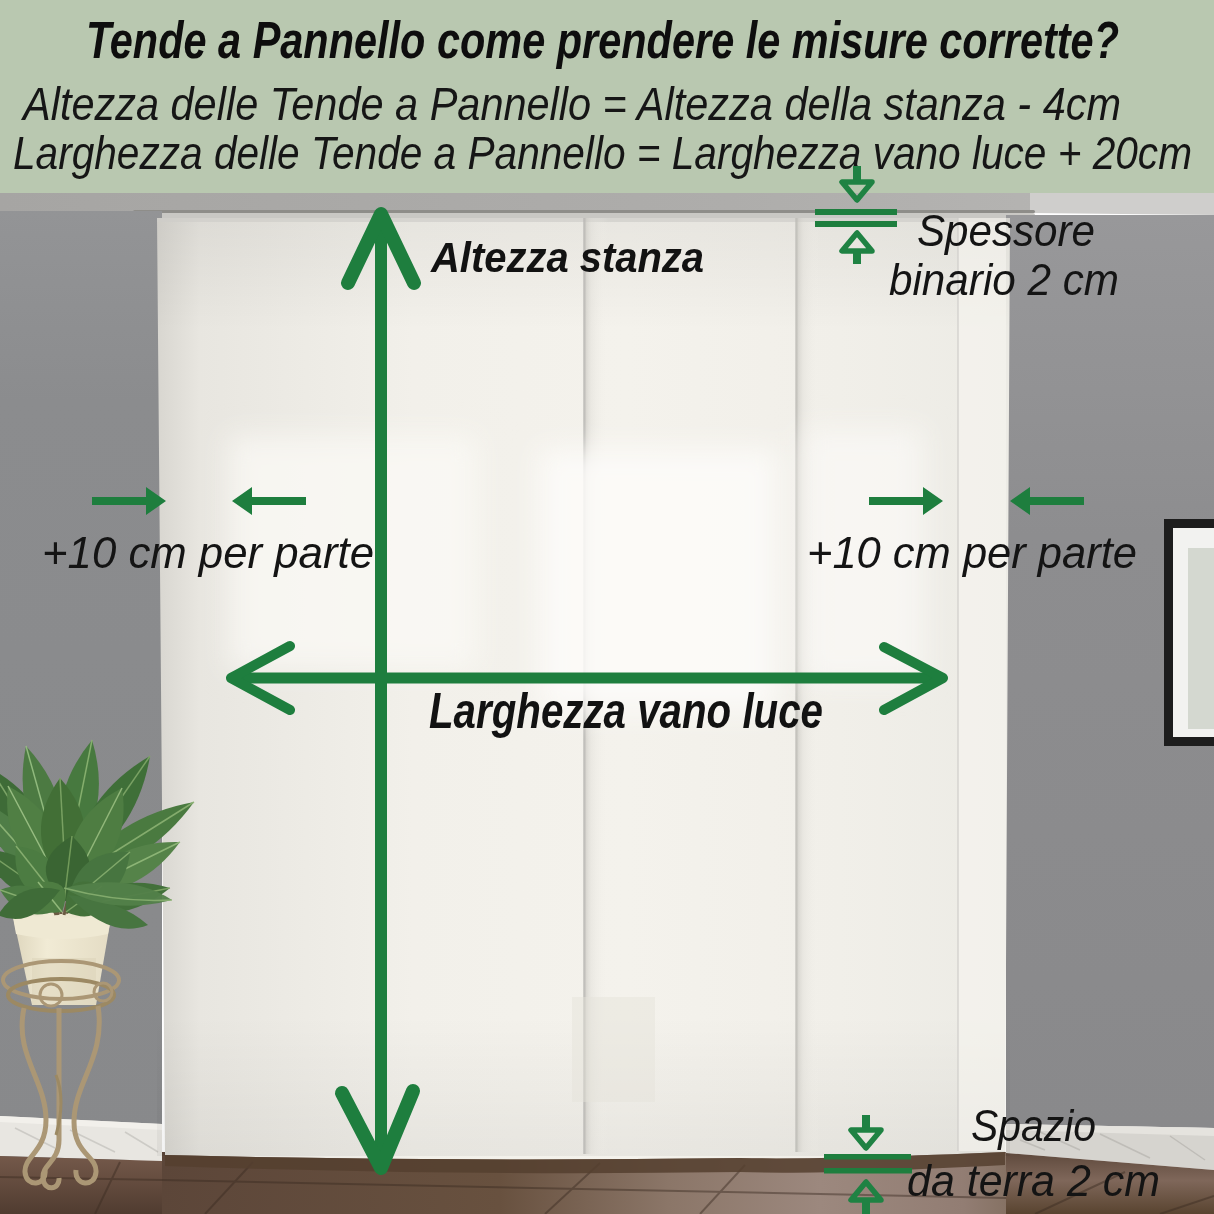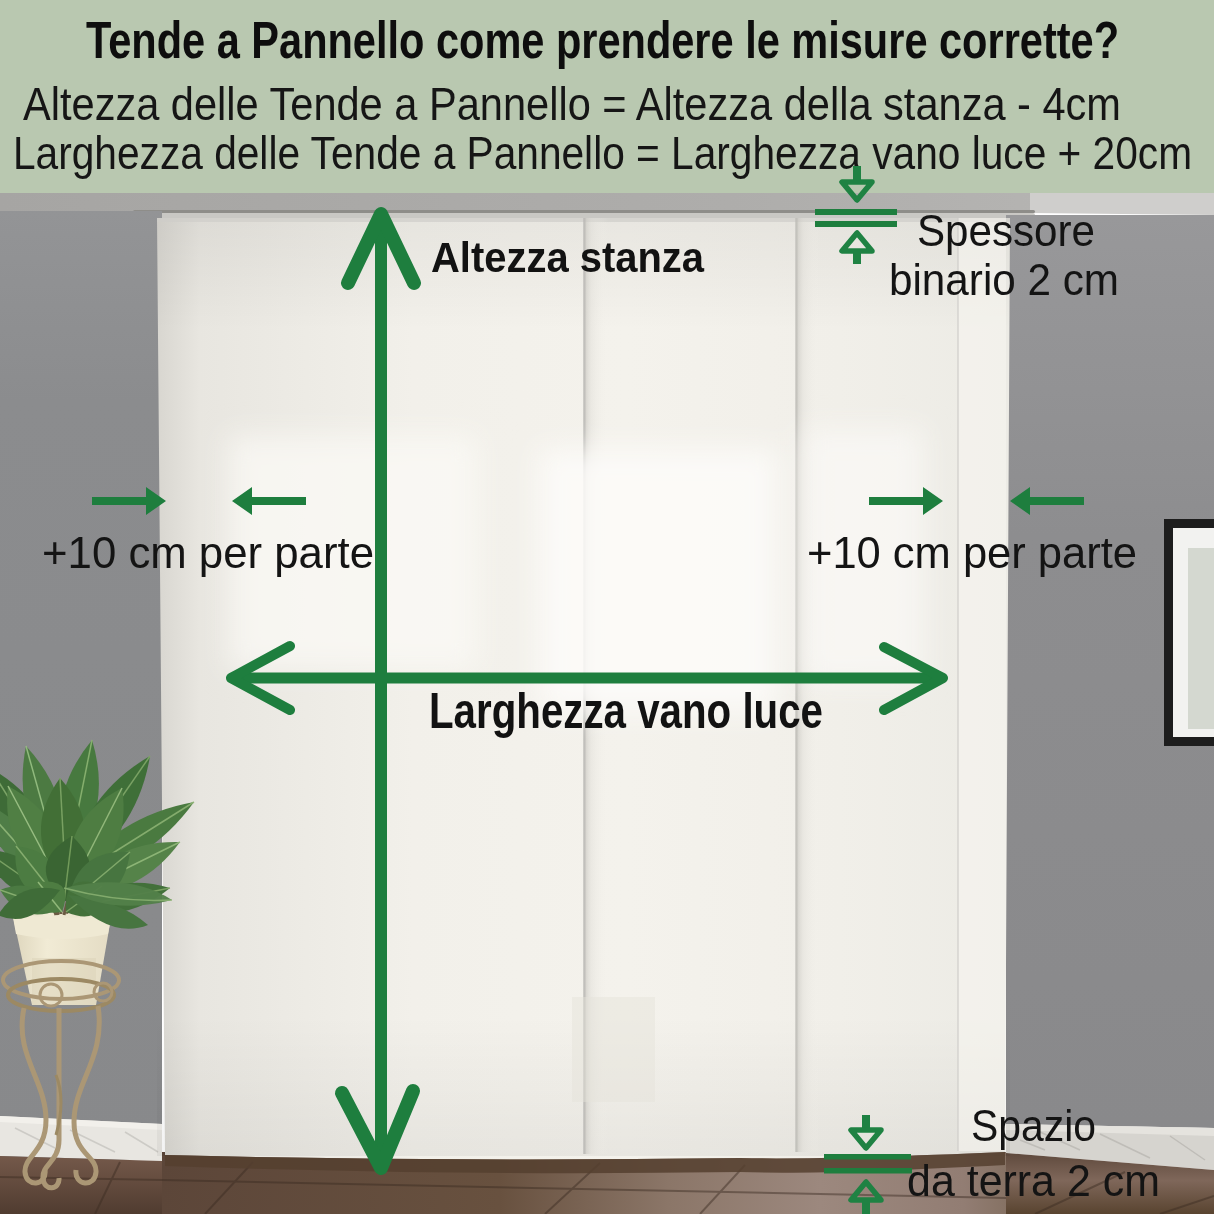--- a/index.html
+++ b/index.html
@@ -1,16 +1,16 @@
 <!DOCTYPE html>
 <html><head>
 <meta charset="utf-8">
 <style>
   html,body{margin:0;padding:0;background:#fff;}
-  #stage{position:relative;width:1214px;height:1214px;overflow:hidden;}
+  #stage{position:relative;width:1214px;height:1214px;overflow:hidden;font-style:italic;}
   svg{display:block;}
   text{font-family:"Liberation Sans", sans-serif;}
 </style>
 </head>
 <body>
 <div id="stage">
 <svg width="1214" height="1214" viewBox="0 0 1214 1214">
 <defs>
   <filter id="soft" x="-30%" y="-30%" width="160%" height="160%">
     <feGaussianBlur stdDeviation="14"></feGaussianBlur>

